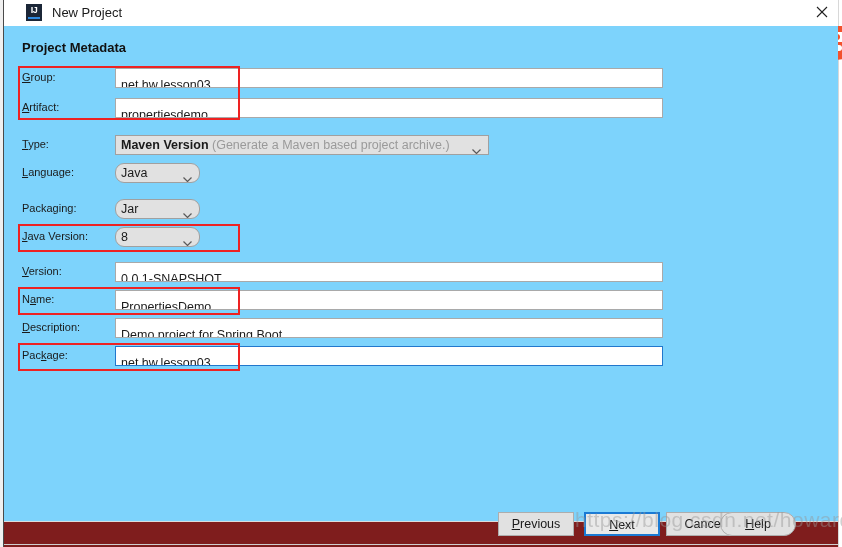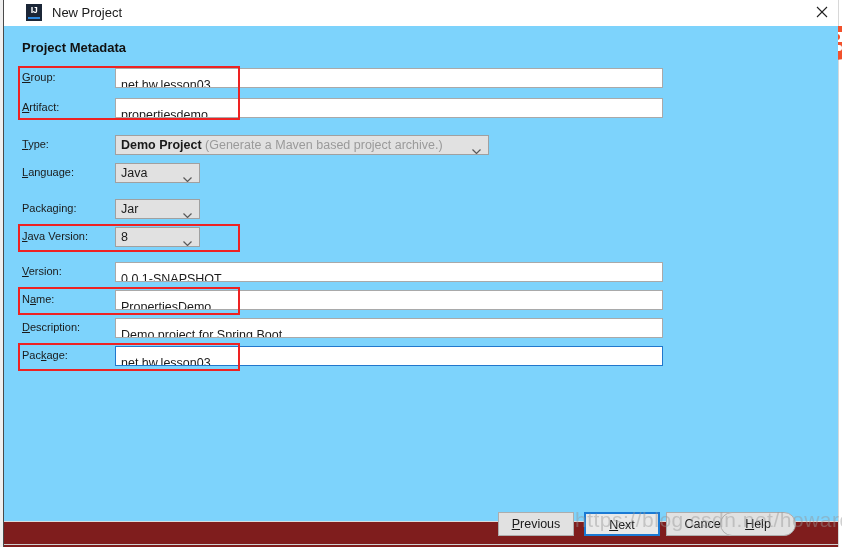--- a/index.html
+++ b/index.html
@@ -187,21 +187,21 @@
     overflow: hidden;
   }
   .combo .hint {
     color: #9a9a9a;
   }
   .combo .chev {
     position: absolute;
     right: 7px;
     top: 6px;
   }
-  .combo-narrow { width: 85px; }
+  .combo-narrow { width: 85px; border-radius: 9px; }
   .combo-wide { width: 374px; }
   .combo .strong { font-weight: bold; }
 
   
   .annot-box {
     position: absolute;
     border: 2px solid #ee2222;
     box-sizing: border-box;
     pointer-events: none;
   }
@@ -287,21 +287,21 @@
         <div class="field-row" style="top: 42px;">
           <div class="field-label"><u>G</u>roup:</div>
           <div class="text-input">net.hw.lesson03</div>
         </div>
         <div class="field-row" style="top: 72px;">
           <div class="field-label"><u>A</u>rtifact:</div>
           <div class="text-input">propertiesdemo</div>
         </div>
         <div class="field-row" style="top: 109px;">
           <div class="field-label"><u>T</u>ype:</div>
-          <div class="combo combo-wide"><span class="strong">Demo Project</span><span class="hint"> (Generate a Maven based project archive.)</span><span class="chev"><svg width="9" height="6" viewBox="0 0 9 6">
+          <div class="combo combo-wide"><span class="strong">Maven Version</span><span class="hint"> (Generate a Maven based project archive.)</span><span class="chev"><svg width="9" height="6" viewBox="0 0 9 6">
                 <polyline points="0.5,0.5 4.5,4.5 8.5,0.5" fill="none" stroke="#5a5a5a" stroke-width="1.2"></polyline>
               </svg></span></div>
         </div>
         <div class="field-row" style="top: 137px;">
           <div class="field-label"><u>L</u>anguage:</div>
           <div class="combo combo-narrow"><span>Java</span><span class="chev"><svg width="9" height="6" viewBox="0 0 9 6">
                 <polyline points="0.5,0.5 4.5,4.5 8.5,0.5" fill="none" stroke="#5a5a5a" stroke-width="1.2"></polyline>
               </svg></span></div>
         </div>
         <div class="field-row" style="top: 173px;">

